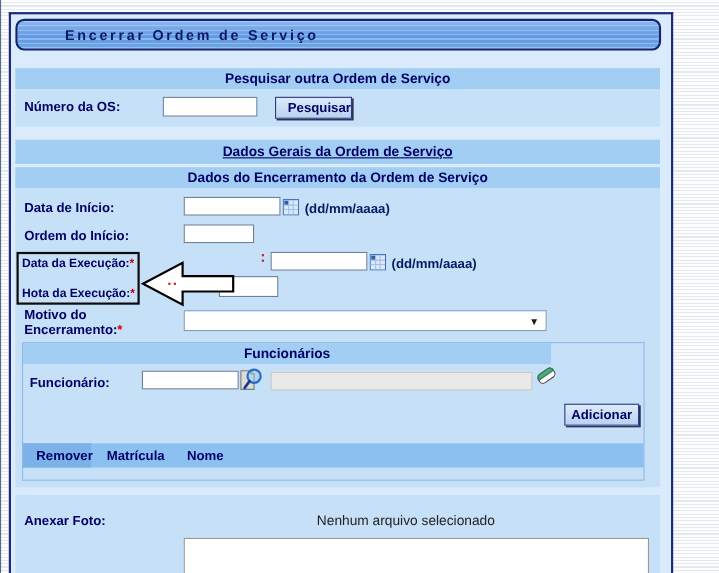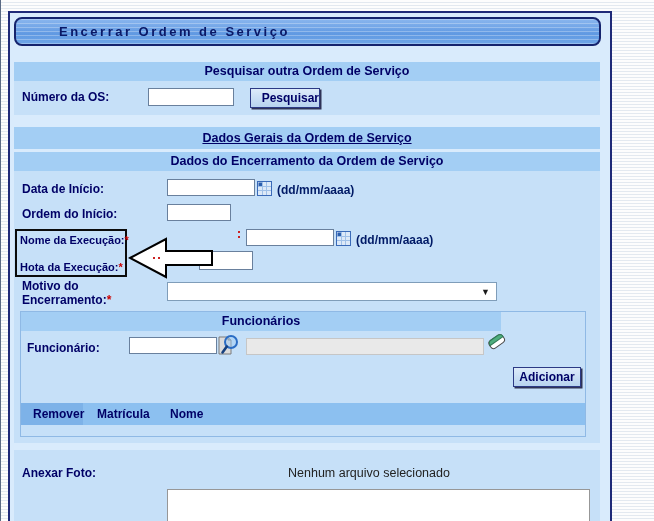--- a/index.html
+++ b/index.html
@@ -91,21 +91,21 @@
       <rect x="1.5" y="1.5" width="4" height="4" fill="#2b5fae"></rect>
       <path d="M1 5.5h13M1 9.5h13M5.5 1v13M9.5 1v13" stroke="#9fc0e8" stroke-width="1" fill="none"></path>
     </svg>
   </div>
   <div class="hint" style="left:356px;top:233px;">(dd/mm/aaaa)</div>
 
   <input class="tbox" style="left: 199px; top: 251px; width: 48px; height: 17px;" value="">
 
   <div class="annbox">
     <div class="annlabel" style="left:3px;top:3px;">
-      <span>Nome da Execução:</span><span class="red">*</span>
+      <span>Data da Execução:</span><span class="red">*</span>
     </div>
     <div class="annlabel" style="left:3px;bottom:2px;">
       <span>Hota da Execução:</span><span class="red">*</span>
     </div>
   </div>
 
   <div style="position:absolute;left:128px;top:236px;">
     <svg width="86" height="44" viewBox="0 0 86 44">
       <polygon points="2,22 38,3 38,15 84,15 84,29 38,29 38,41" fill="#ffffff" stroke="#000000" stroke-width="2"></polygon>
     </svg>

